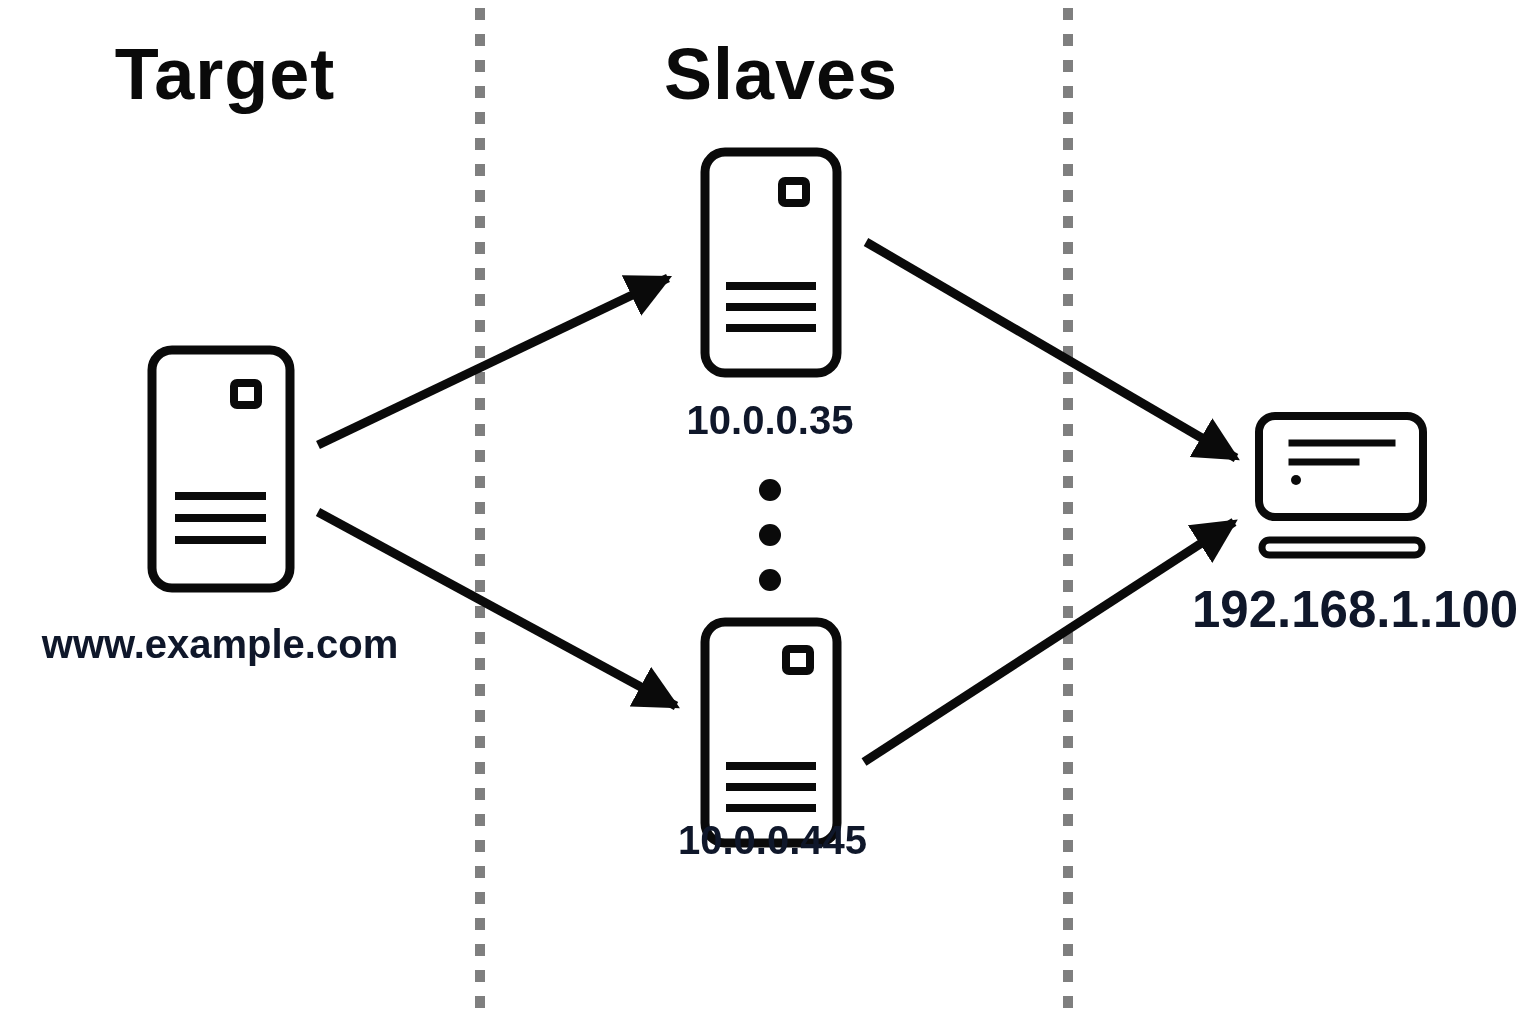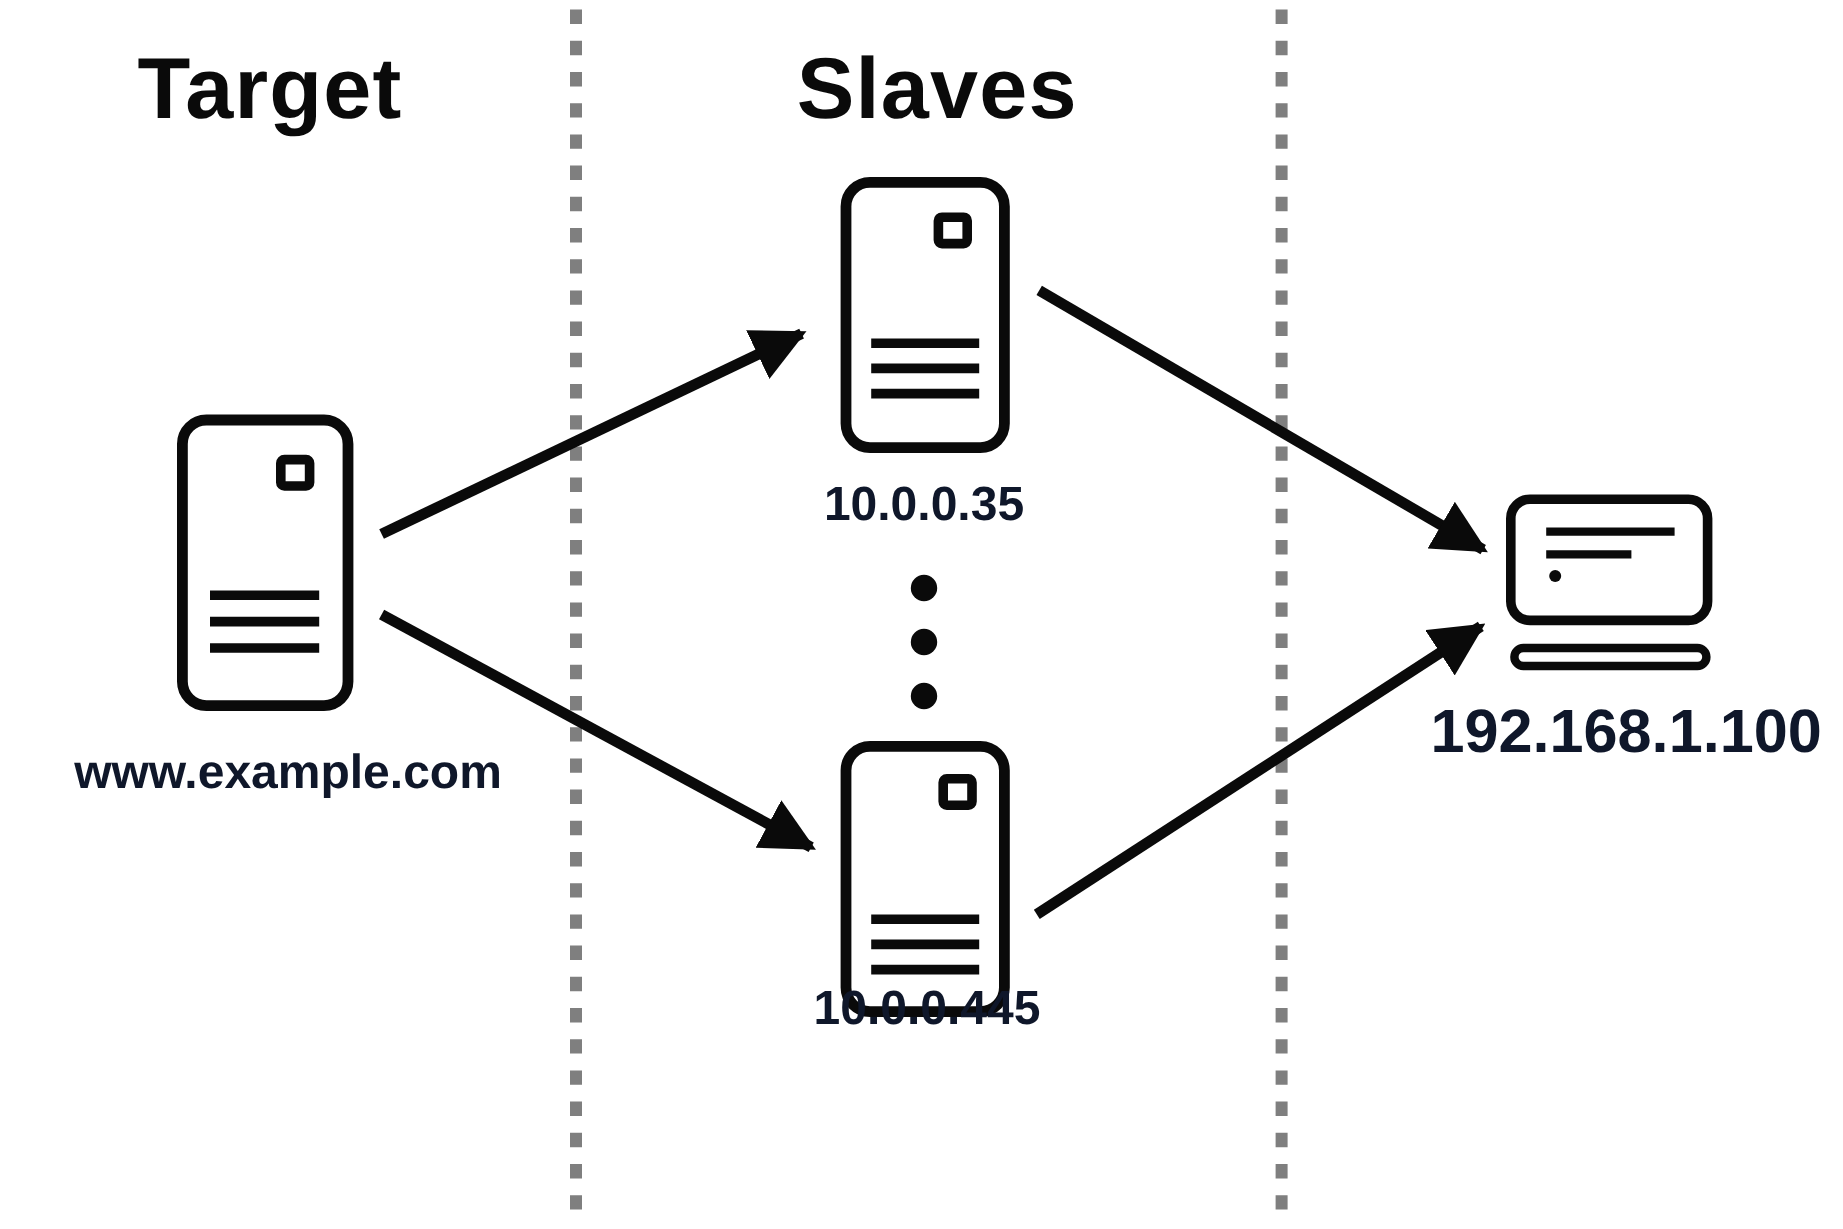--- a/index.html
+++ b/index.html
@@ -99,18 +99,18 @@
       <line x1="1292" y1="443" x2="1392" y2="443" stroke-width="7" stroke-linecap="square"></line>
       <line x1="1292" y1="462" x2="1356" y2="462" stroke-width="7" stroke-linecap="square"></line>
       <circle cx="1296" cy="480" r="5" fill="#0a0a0a" stroke="none"></circle>
       <rect x="1262" y="540" width="160" height="15" rx="7.5" stroke-width="7"></rect>
     </g>
   </svg>
 
   <div class="col-header" style="left:75px; top:38px; width:300px;">Target</div>
   <div class="col-header" style="left:631px; top:38px; width:300px;">Slaves</div>
 
-  <div class="node-label" style="left:40px; top:624px; width:400px;">www.example.com</div>
+  <div class="node-label" style="left:20px; top:624px; width:400px;">www.example.com</div>
   <div class="node-label" style="left:620px; top:400px; width:300px;">10.0.0.35</div>
   <div class="node-label" style="left:620px; top:820px; width:305px;">10.0.0.445</div>
   <div class="node-label small" style="left:1192px; top:584px; width:300px;">192.168.1.100</div>
 
 </div>
 
 </body></html>

